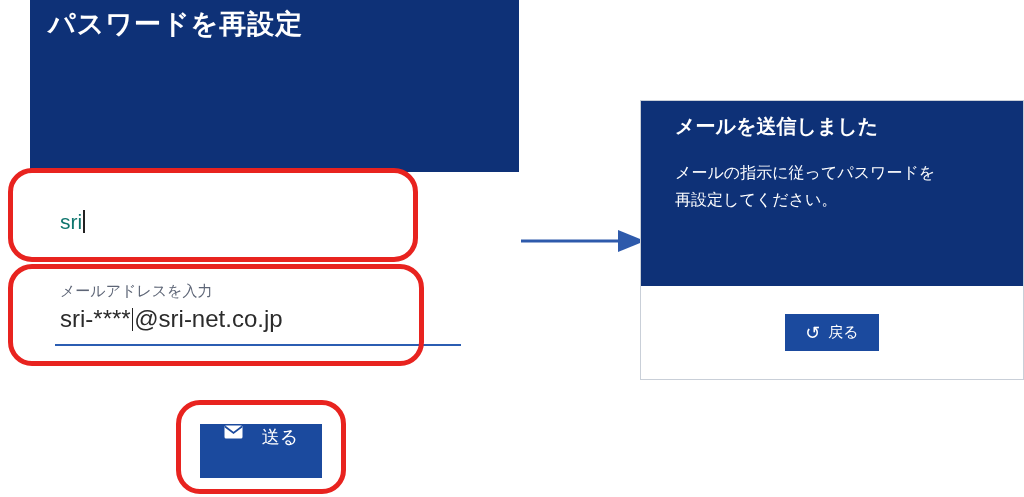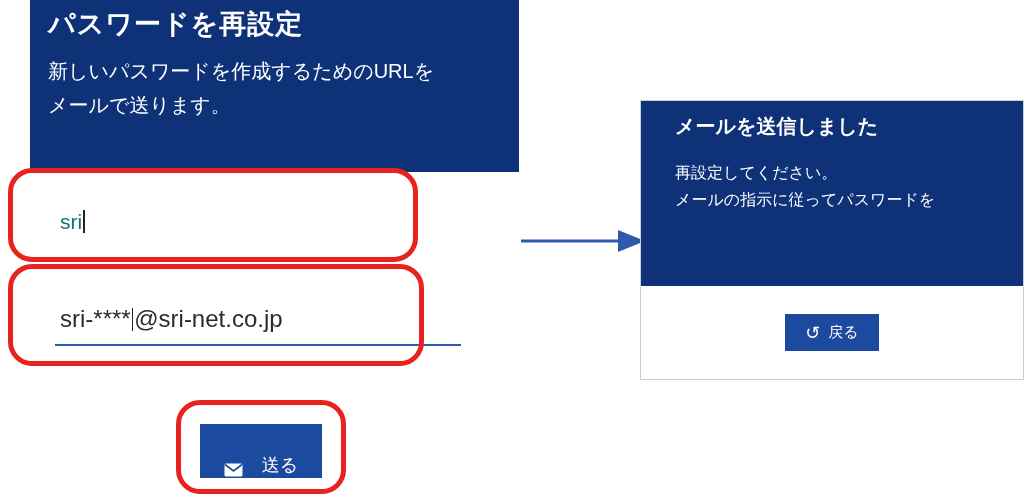--- a/index.html
+++ b/index.html
@@ -13,21 +13,21 @@
 
   .form-area { position: absolute; left: 0; top: 172px; width: 100%; height: 325px; background: #ffffff; }
   .label-login { position: absolute; left: 30px; top: 16px; font-size: 15px; color: #3060b0; }
   .value-login { position: absolute; left: 30px; top: 38px; font-size: 21px; color: #0f766e; }
   .label-email { position: absolute; left: 30px; top: 110px; font-size: 15px; color: #5d6576; }
   .value-email { position: absolute; left: 30px; top: 133px; font-size: 24px; color: #2b2b2b; }
   .text-cursor { display: inline-block; width: 1.5px; height: 23px; background: #222222; vertical-align: -4px; margin: 0 1px; }
   .email-underline { position: absolute; left: 25px; top: 172px; width: 406px; height: 2px; background: #2b5db2; }
 
   .send-button { position: absolute; left: 170px; top: 252px; width: 122px; height: 54px; background: #1b4a9e;
-                 color: #ffffff; font-size: 18px; border: none; display: flex; align-items: flex-end;
+                 color: #ffffff; font-size: 18px; border: none; display: flex; align-items: flex-start;
                  justify-content: center; gap: 19px; cursor: pointer; font-family: inherit; }
 
   
   .annotation { position: absolute; border: 5px solid #e8231f; border-radius: 24px; pointer-events: none; }
   .ann-login { left: 8px; top: 168px; width: 410px; height: 94px; }
   .ann-email { left: 8px; top: 264px; width: 416px; height: 102px; }
   .ann-send  { left: 176px; top: 400px; width: 170px; height: 94px; }
 
   
   .flow-arrow { position: absolute; left: 521px; top: 223px; }
@@ -43,28 +43,25 @@
                  display: flex; align-items: center; gap: 8px; cursor: pointer; font-family: inherit; }
   .undo-glyph { font-size: 18px; line-height: 1; }
 </style>
 </head>
 <body>
 
 <div class="stage">
 
   <div class="card-left">
     <div class="left-title">パスワードを再設定</div>
-    <div class="left-desc">
-      <div>新しいパスワードを作成するためのURLを</div>
-      <div>メールで送ります。</div>
-    </div>
 
     <div class="form-area">
       <div class="value-login"><span>sri</span><span class="text-cursor"></span></div>
 
+      <div class="label-email">メールアドレスを入力</div>
       <div class="value-email"><span>sri-****</span><span class="text-cursor"></span><span>@sri-net.co.jp</span></div>
       <div class="email-underline"></div>
 
       <button class="send-button">
         <span style="display:inline-flex;">
           <svg width="19" height="14" viewBox="0 0 19 14">
             <rect x="0.5" y="0.5" width="18" height="13" rx="1.5" fill="#ffffff"></rect>
             <path d="M1 1.5 L9.5 8 L18 1.5" stroke="#1b4a9e" stroke-width="1.7" fill="none"></path>
           </svg>
         </span>
@@ -75,22 +72,22 @@
 
   <svg class="flow-arrow" width="126" height="36">
     <line x1="0" y1="18" x2="99" y2="18" stroke="#2e5aab" stroke-width="3"></line>
     <polygon points="97,7 124,18 97,29" fill="#2e5aab"></polygon>
   </svg>
 
   <div class="card-right">
     <div class="right-head">
       <div class="right-title">メールを送信しました</div>
       <div class="right-desc">
+        <div>メールの指示に従ってパスワードを</div>
         <div>再設定してください。</div>
-        <div>メールの指示に従ってパスワードを</div>
       </div>
     </div>
     <div class="right-footer">
       <button class="back-button">
         <span class="undo-glyph">↺</span>
         <span>戻る</span>
       </button>
     </div>
   </div>
 

